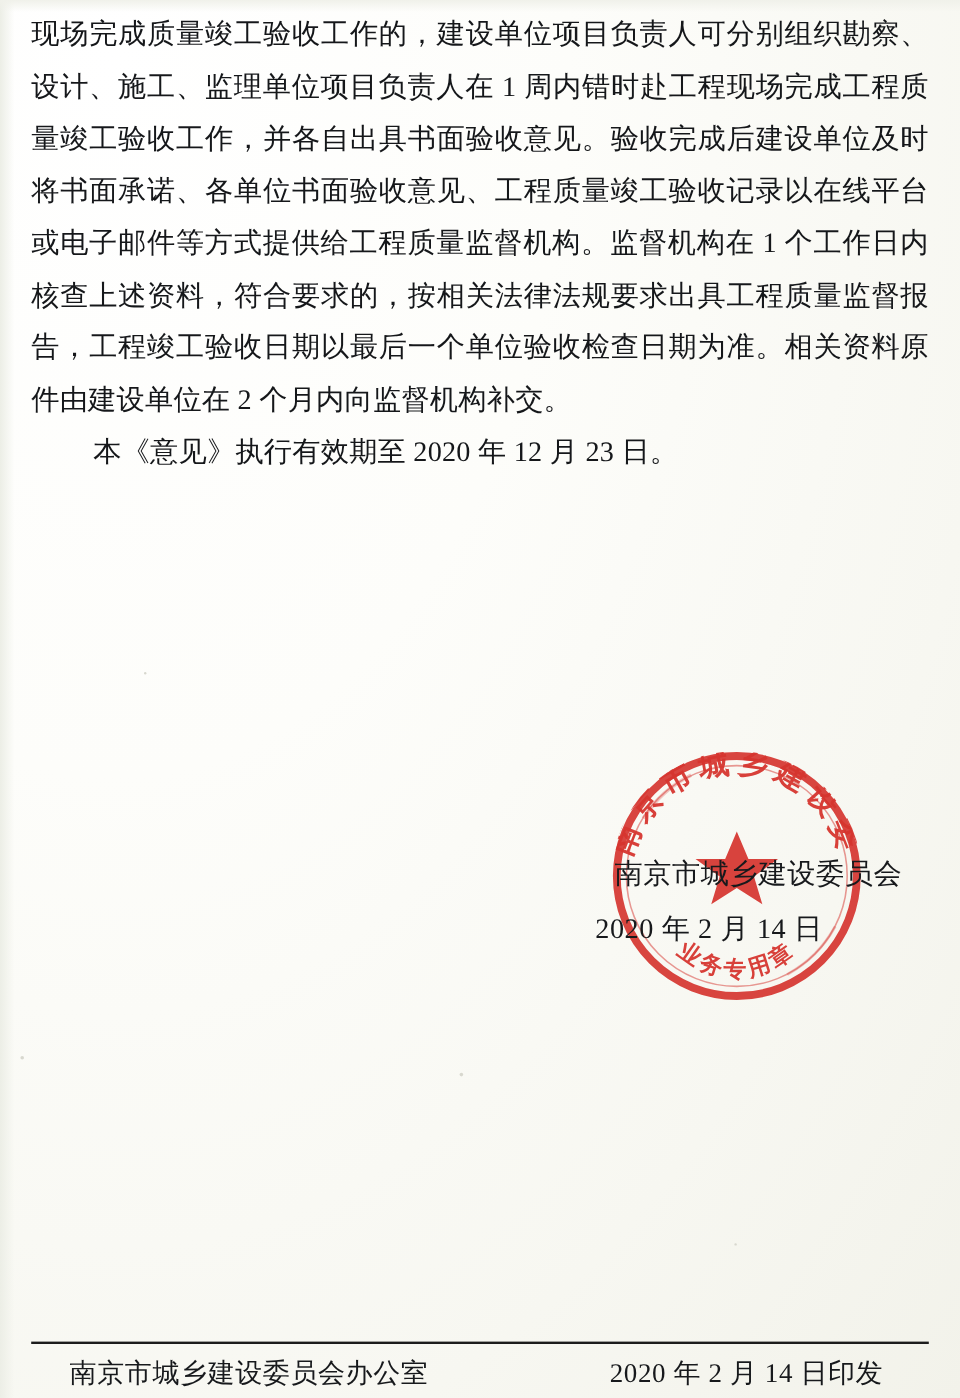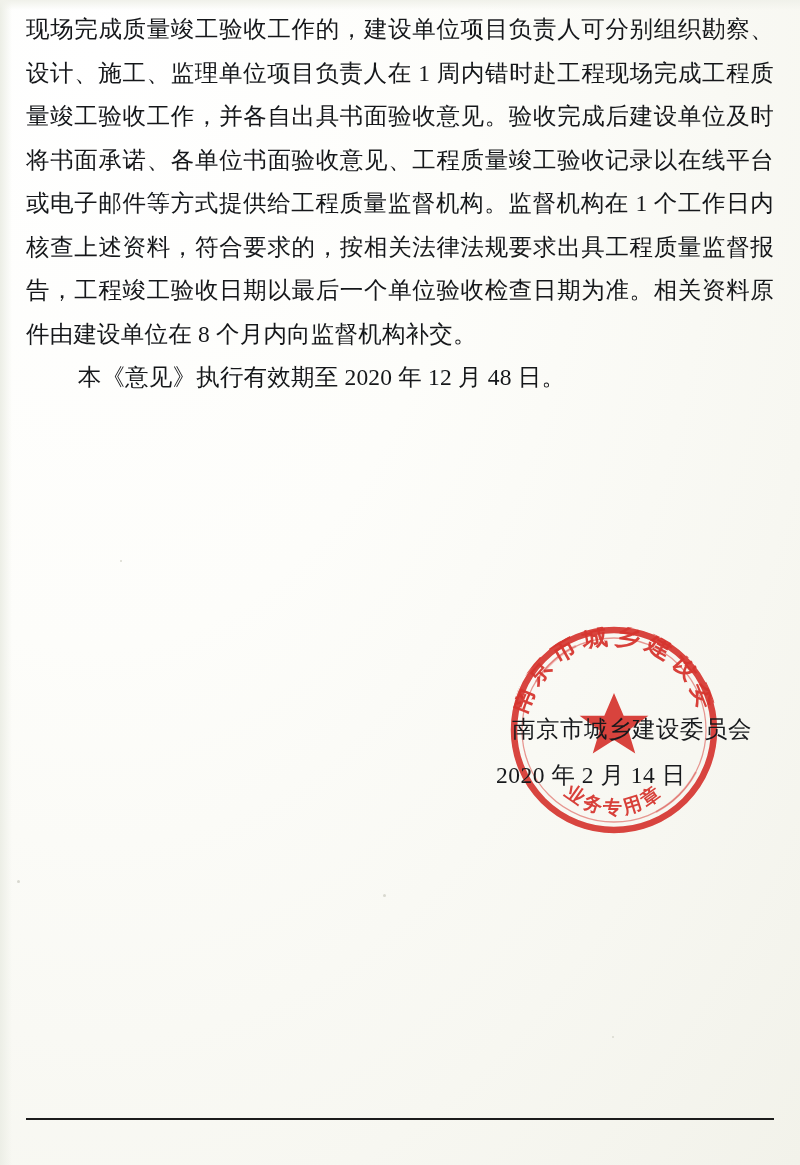--- a/index.html
+++ b/index.html
@@ -128,22 +128,22 @@
 </head>
 <body>
 
 <div class="paper-tint"></div>
 <div class="paper-edge-left"></div>
 <div class="paper-edge-top"></div>
 
 <div class="doc">
 
   <div class="body-text">
-    <p>现场完成质量竣工验收工作的，建设单位项目负责人可分别组织勘察、设计、施工、监理单位项目负责人在 1 周内错时赴工程现场完成工程质量竣工验收工作，并各自出具书面验收意见。验收完成后建设单位及时将书面承诺、各单位书面验收意见、工程质量竣工验收记录以在线平台或电子邮件等方式提供给工程质量监督机构。监督机构在 1 个工作日内核查上述资料，符合要求的，按相关法律法规要求出具工程质量监督报告，工程竣工验收日期以最后一个单位验收检查日期为准。相关资料原件由建设单位在 8 个月内向监督机构补交。</p>
-    <p class="indent">本《意见》执行有效期至 2020 年 12 月 48 日。</p>
+    <p>现场完成质量竣工验收工作的，建设单位项目负责人可分别组织勘察、设计、施工、监理单位项目负责人在 1 周内错时赴工程现场完成工程质量竣工验收工作，并各自出具书面验收意见。验收完成后建设单位及时将书面承诺、各单位书面验收意见、工程质量竣工验收记录以在线平台或电子邮件等方式提供给工程质量监督机构。监督机构在 1 个工作日内核查上述资料，符合要求的，按相关法律法规要求出具工程质量监督报告，工程竣工验收日期以最后一个单位验收检查日期为准。相关资料原件由建设单位在 2 个月内向监督机构补交。</p>
+    <p class="indent">本《意见》执行有效期至 2020 年 12 月 23 日。</p>
   </div>
 
   <div class="seal">
     <svg viewBox="0 0 216 216" width="216" height="216" aria-hidden="true">
       <defs>
         <clipPath id="sealClip">
           <circle cx="108" cy="108" r="104"></circle>
         </clipPath>
         <path id="arcTop" d="M 18,112 A 90,90 0 0 1 198,112"></path>
         <path id="arcBottom" d="M 36,120 A 72,72 0 0 0 180,120"></path>
@@ -174,18 +174,22 @@
       </g>
     </svg>
   </div>
 
   <div class="signature">
     <div class="org">南京市城乡建设委员会</div>
     <div class="date">2020 年 2 月 14 日</div>
   </div>
 
   <div class="footer-rule"></div>
+  <div class="footer">
+    <div class="left">南京市城乡建设委员会办公室</div>
+    <div class="right">2020 年 2 月 14 日印发</div>
+  </div>
 
   <div class="speck" style="left:17px; top:880px; width:3px; height:3px;"></div>
   <div class="speck" style="left:383px; top:894px; width:3px; height:3px;"></div>
   <div class="speck" style="left:612px; top:1036px; width:2px; height:2px;"></div>
   <div class="speck" style="left:120px; top:560px; width:2px; height:2px;"></div>
 </div>
 
 </body></html>

